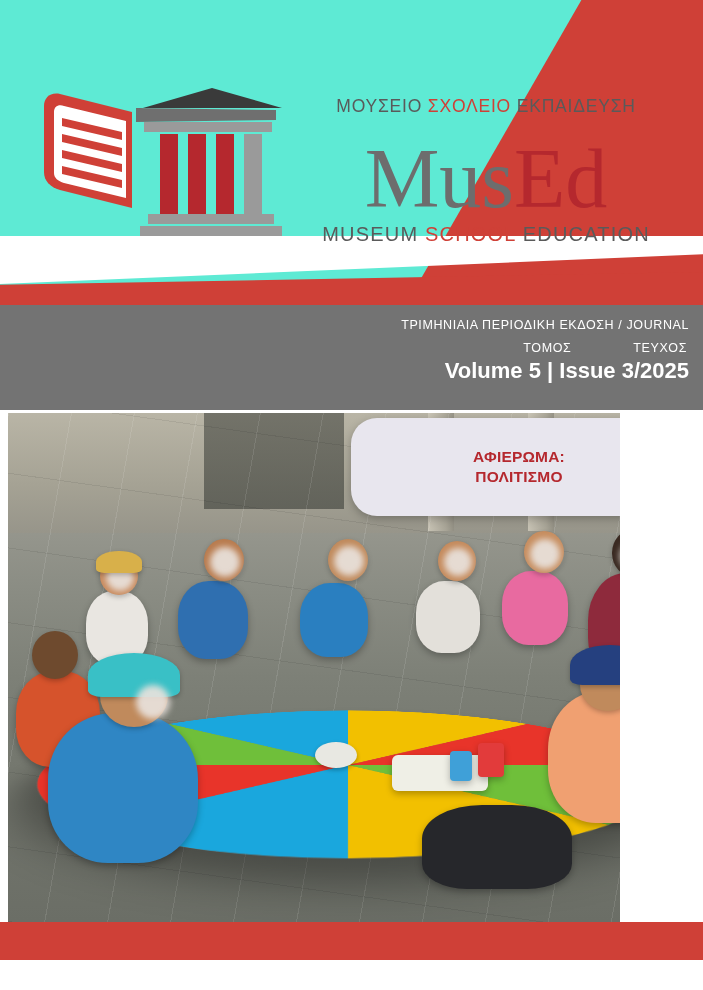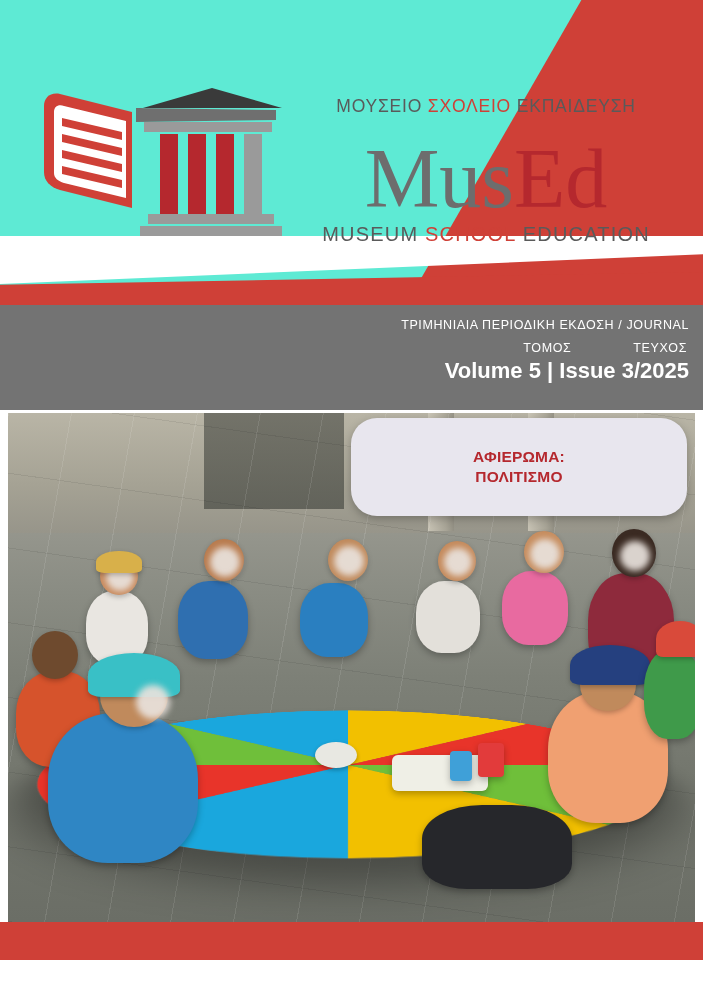--- a/index.html
+++ b/index.html
@@ -137,21 +137,21 @@
     font-weight: bold;
     color: #ffffff;
     white-space: nowrap;
   }
 
   
   .photo {
     position: absolute;
     left: 8px;
     top: 413px;
-    width: 687px;
+    width: 612px;
     height: 509px;
     overflow: hidden;
     background: #6e7a6a;
   }
   .ph-pavement {
     position: absolute;
     inset: 0;
     background:
       linear-gradient(180deg, #8d8f86 0%, #9a9a91 18%, #8b8d84 34%, #7d8077 52%, #74776e 70%, #6b6e66 100%);
   }

